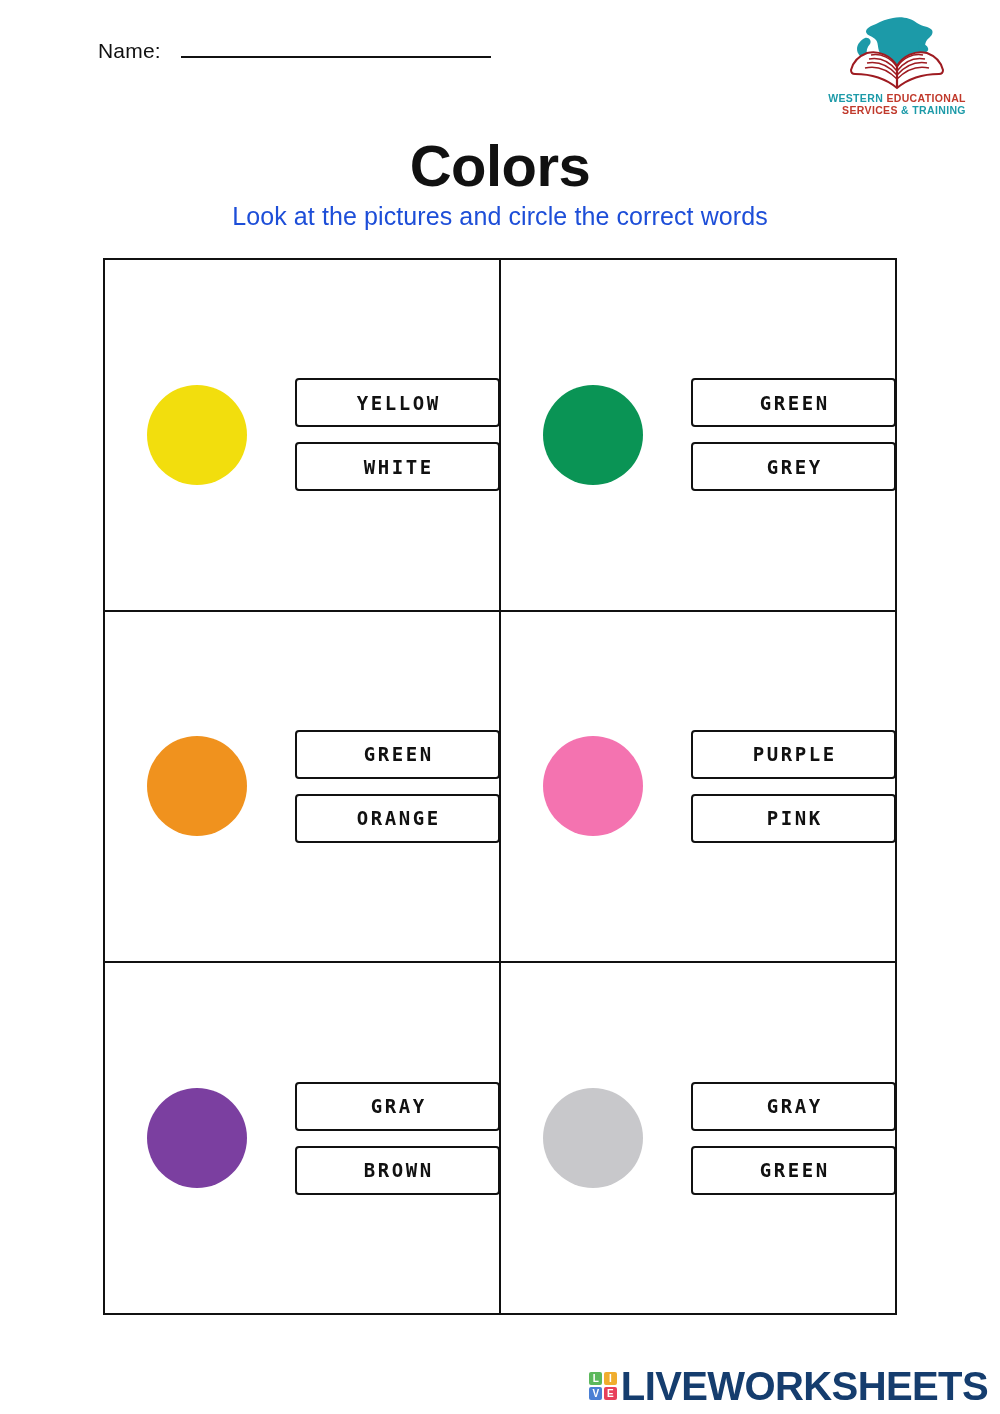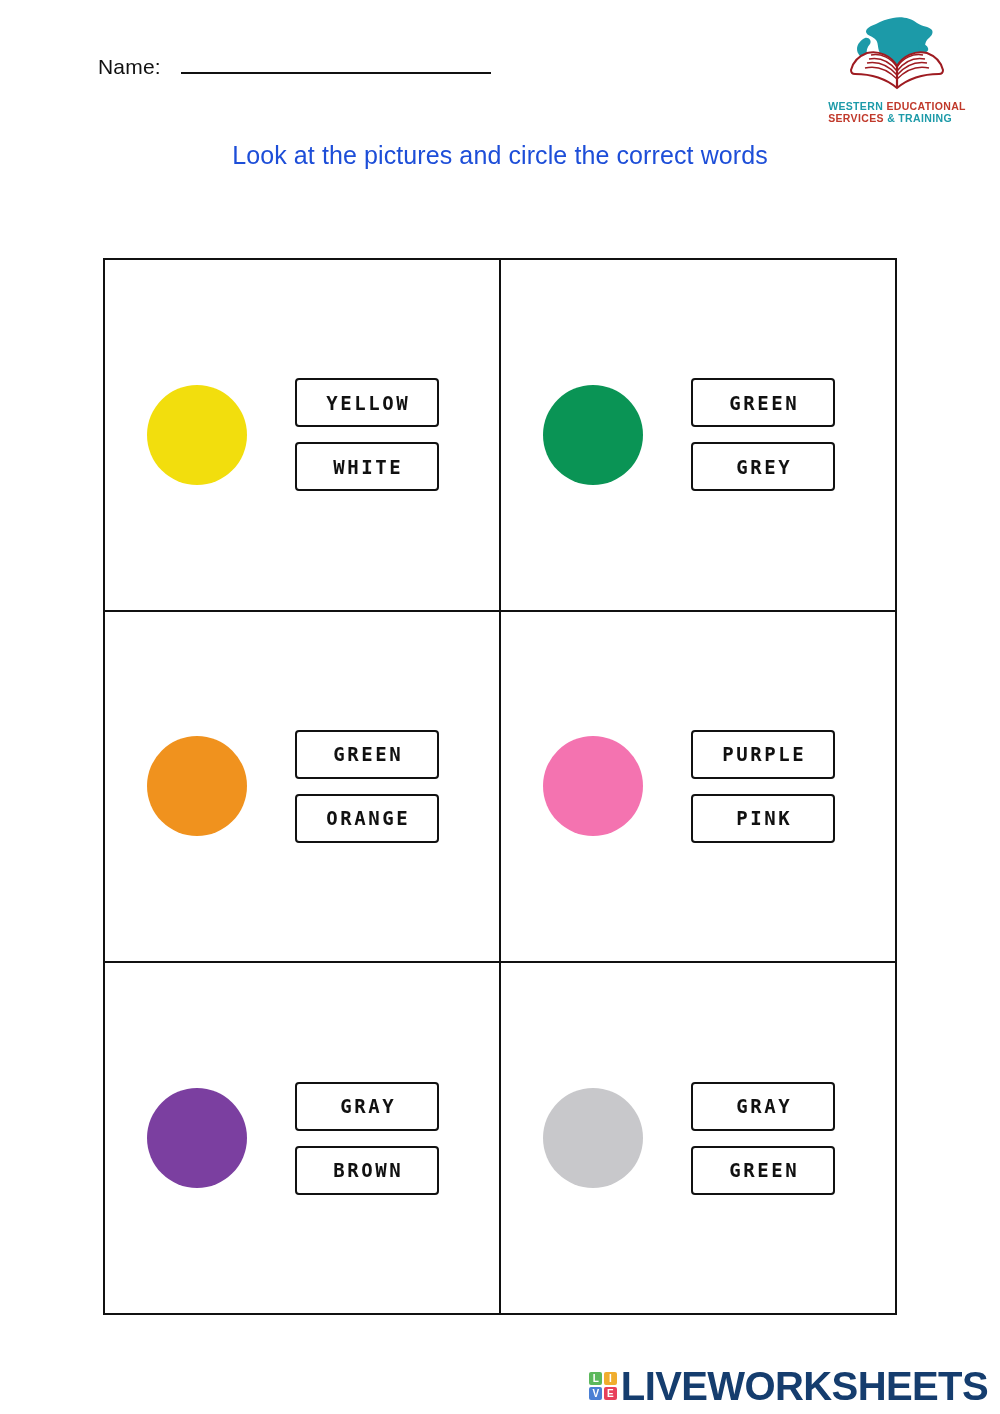--- a/index.html
+++ b/index.html
@@ -16,21 +16,21 @@
   }
 
   
   .header {
     position: relative;
     height: 140px;
   }
   .name-row {
     position: absolute;
     left: 98px;
-    top: 56px;
+    top: 40px;
     display: flex;
     align-items: flex-end;
     gap: 20px;
     text-align: right;
   }
   .name-label {
     font-size: 21px;
     color: #111111;
     letter-spacing: 0.2px;
     line-height: 1;
@@ -52,23 +52,23 @@
     display: flex;
     flex-direction: column;
     align-items: center;
     justify-content: flex-start;
   }
   .brand-mark {
     width: 128px;
     height: 78px;
   }
   .brand-text {
-    text-align: left;
+    text-align: right;
     line-height: 1.18;
-    margin-top: 8px;
+    margin-top: 0;
   }
   .brand-text .line {
     font-size: 10.5px;
     font-weight: bold;
     letter-spacing: 0.35px;
     white-space: nowrap;
   }
   .tc { color: #1C9AA8; }
   .rc { color: #C0392B; }
 
@@ -126,21 +126,21 @@
     border-radius: 50%;
     flex: 0 0 auto;
   }
   .options {
     display: flex;
     flex-direction: column;
     gap: 15px;
     margin-left: 48px;
   }
   .word-box {
-    width: 144px;
+    width: 205px;
     height: 49px;
     border: 2.3px solid #111111;
     border-radius: 4px;
     display: flex;
     align-items: center;
     justify-content: center;
     box-sizing: border-box;
     background: #ffffff;
   }
   .word-box span {
@@ -237,20 +237,21 @@
       <div class="line">
         <span class="rc">SERVICES</span>
         <span class="tc">&amp;</span>
         <span class="tc">TRAINING</span>
       </div>
     </div>
   </div>
 </div>
 
 <div class="title-block">
+  <h1 class="worksheet-title">Colors</h1>
   <div class="worksheet-subtitle">Look at the pictures and circle the correct words</div>
 </div>
 
 <div class="grid-wrap">
   <table class="color-grid">
     <tbody>
       <tr>
         <td>
           <div class="cell-inner">
             <div class="swatch" style="background: rgb(242, 222, 13);"></div>

